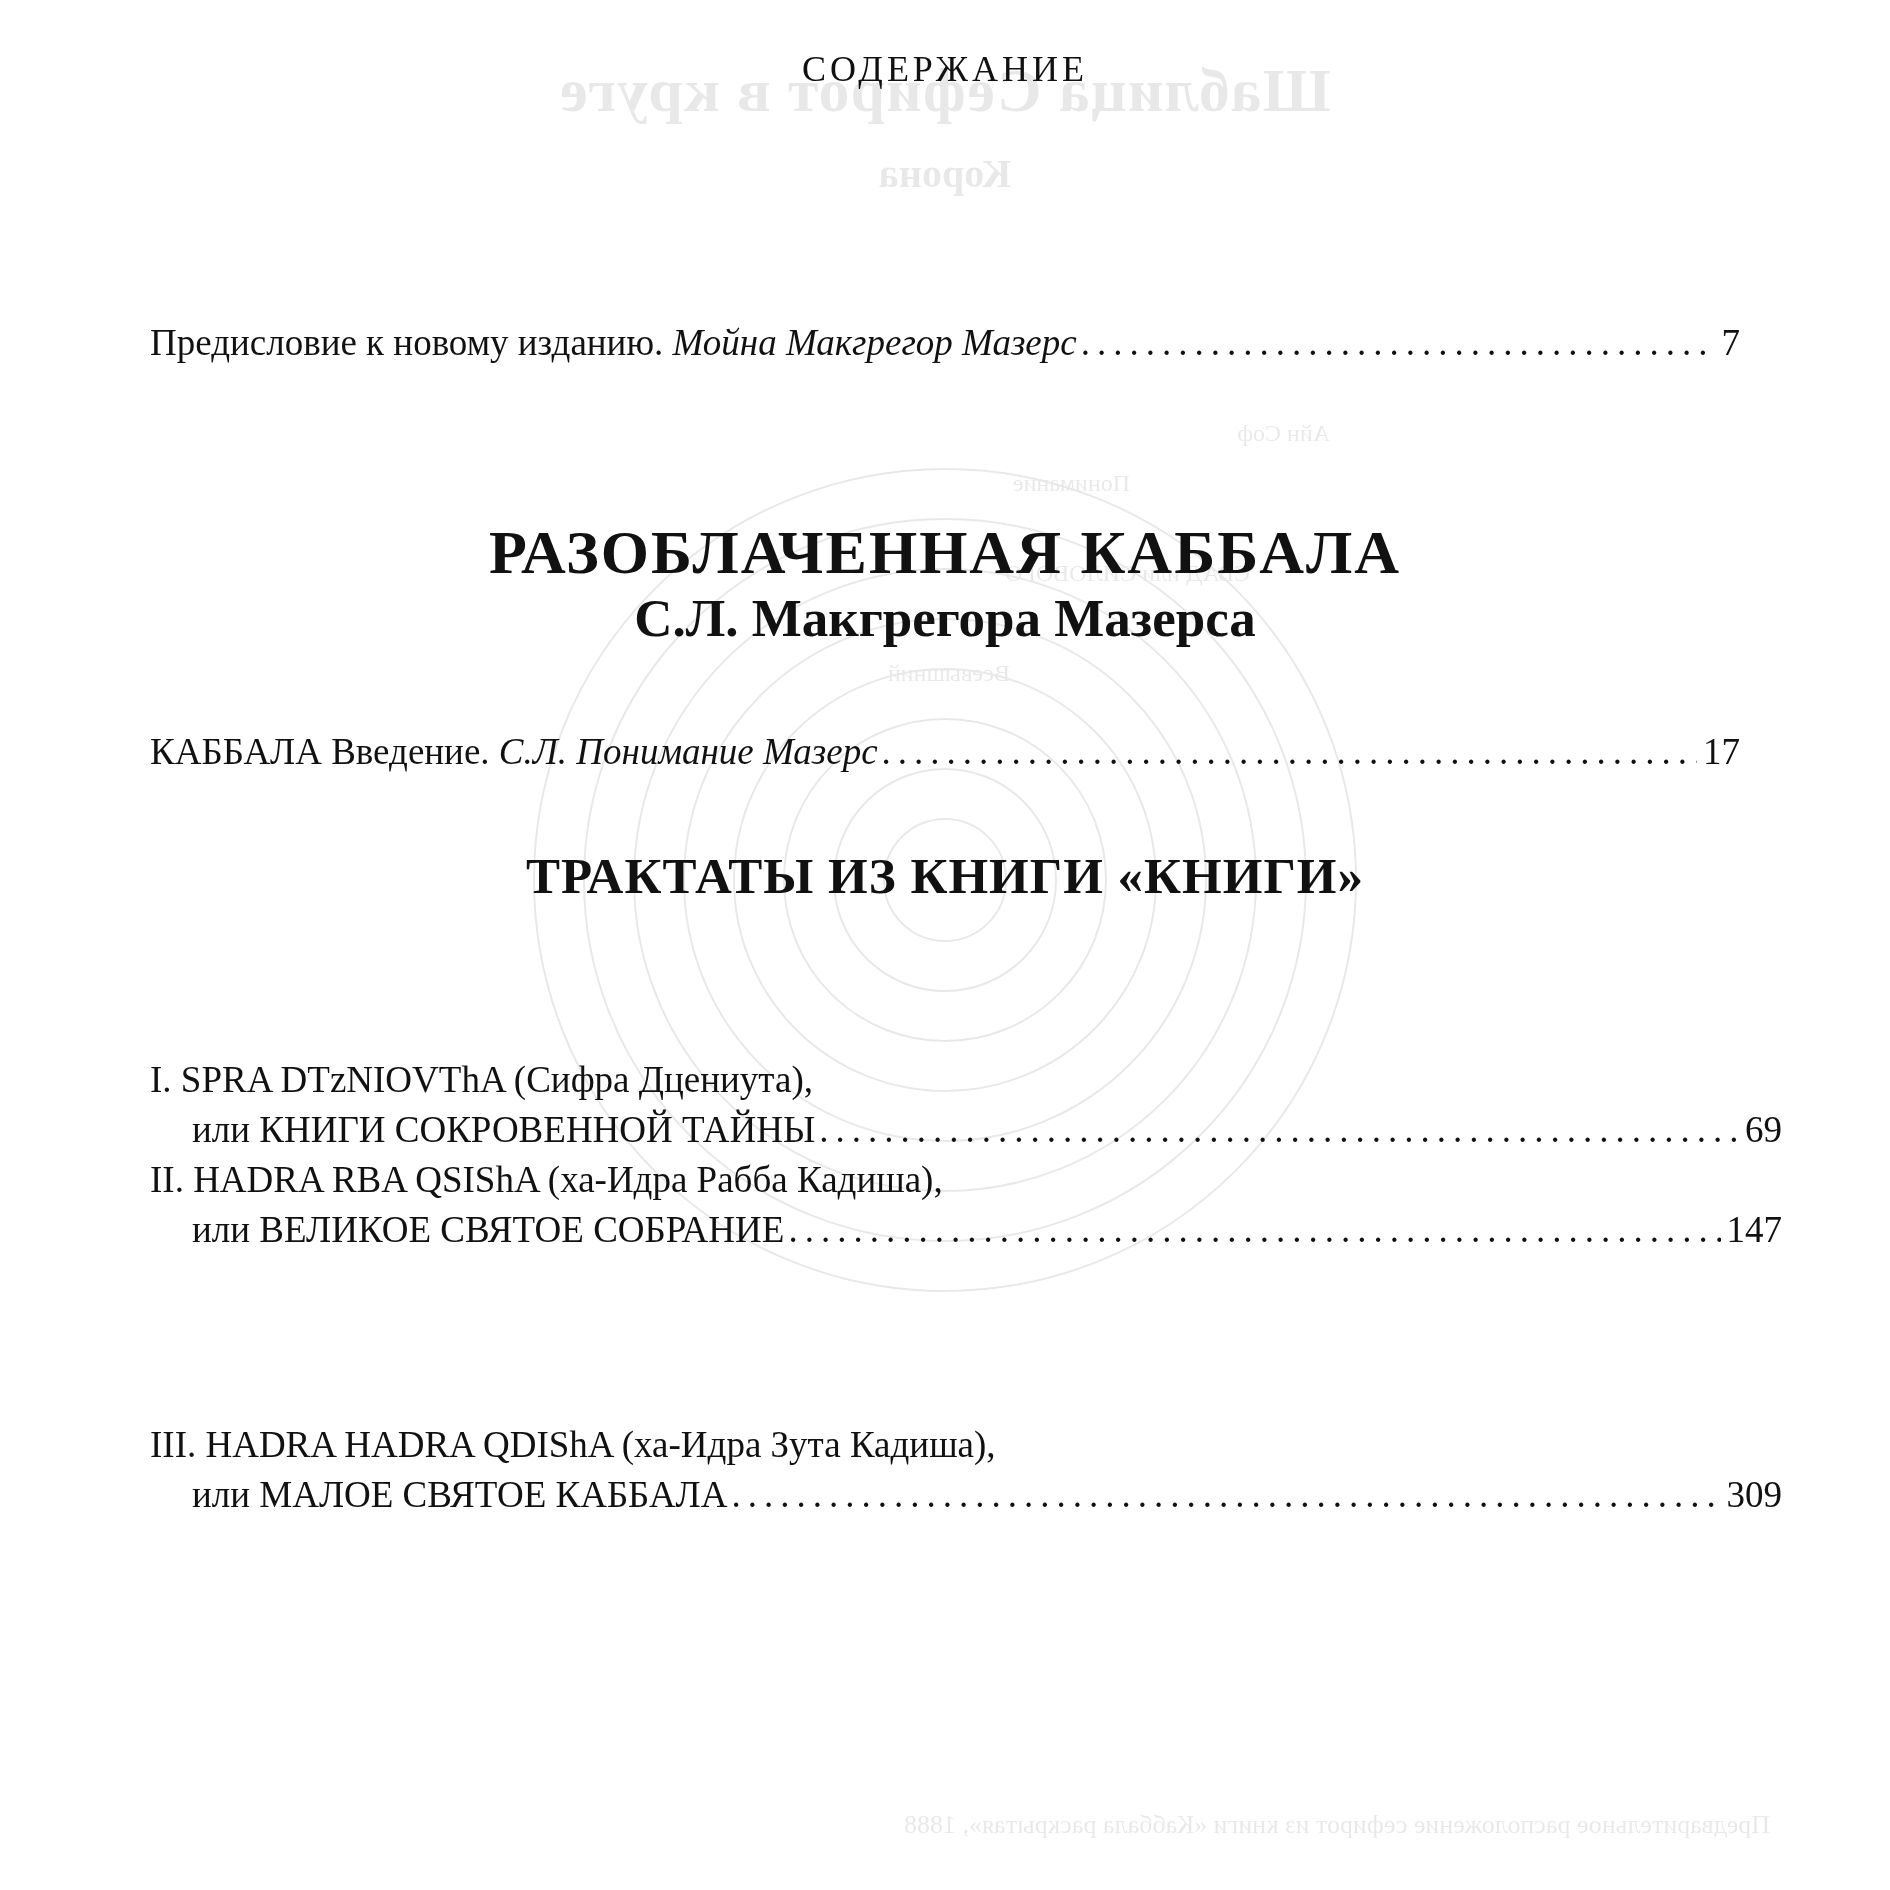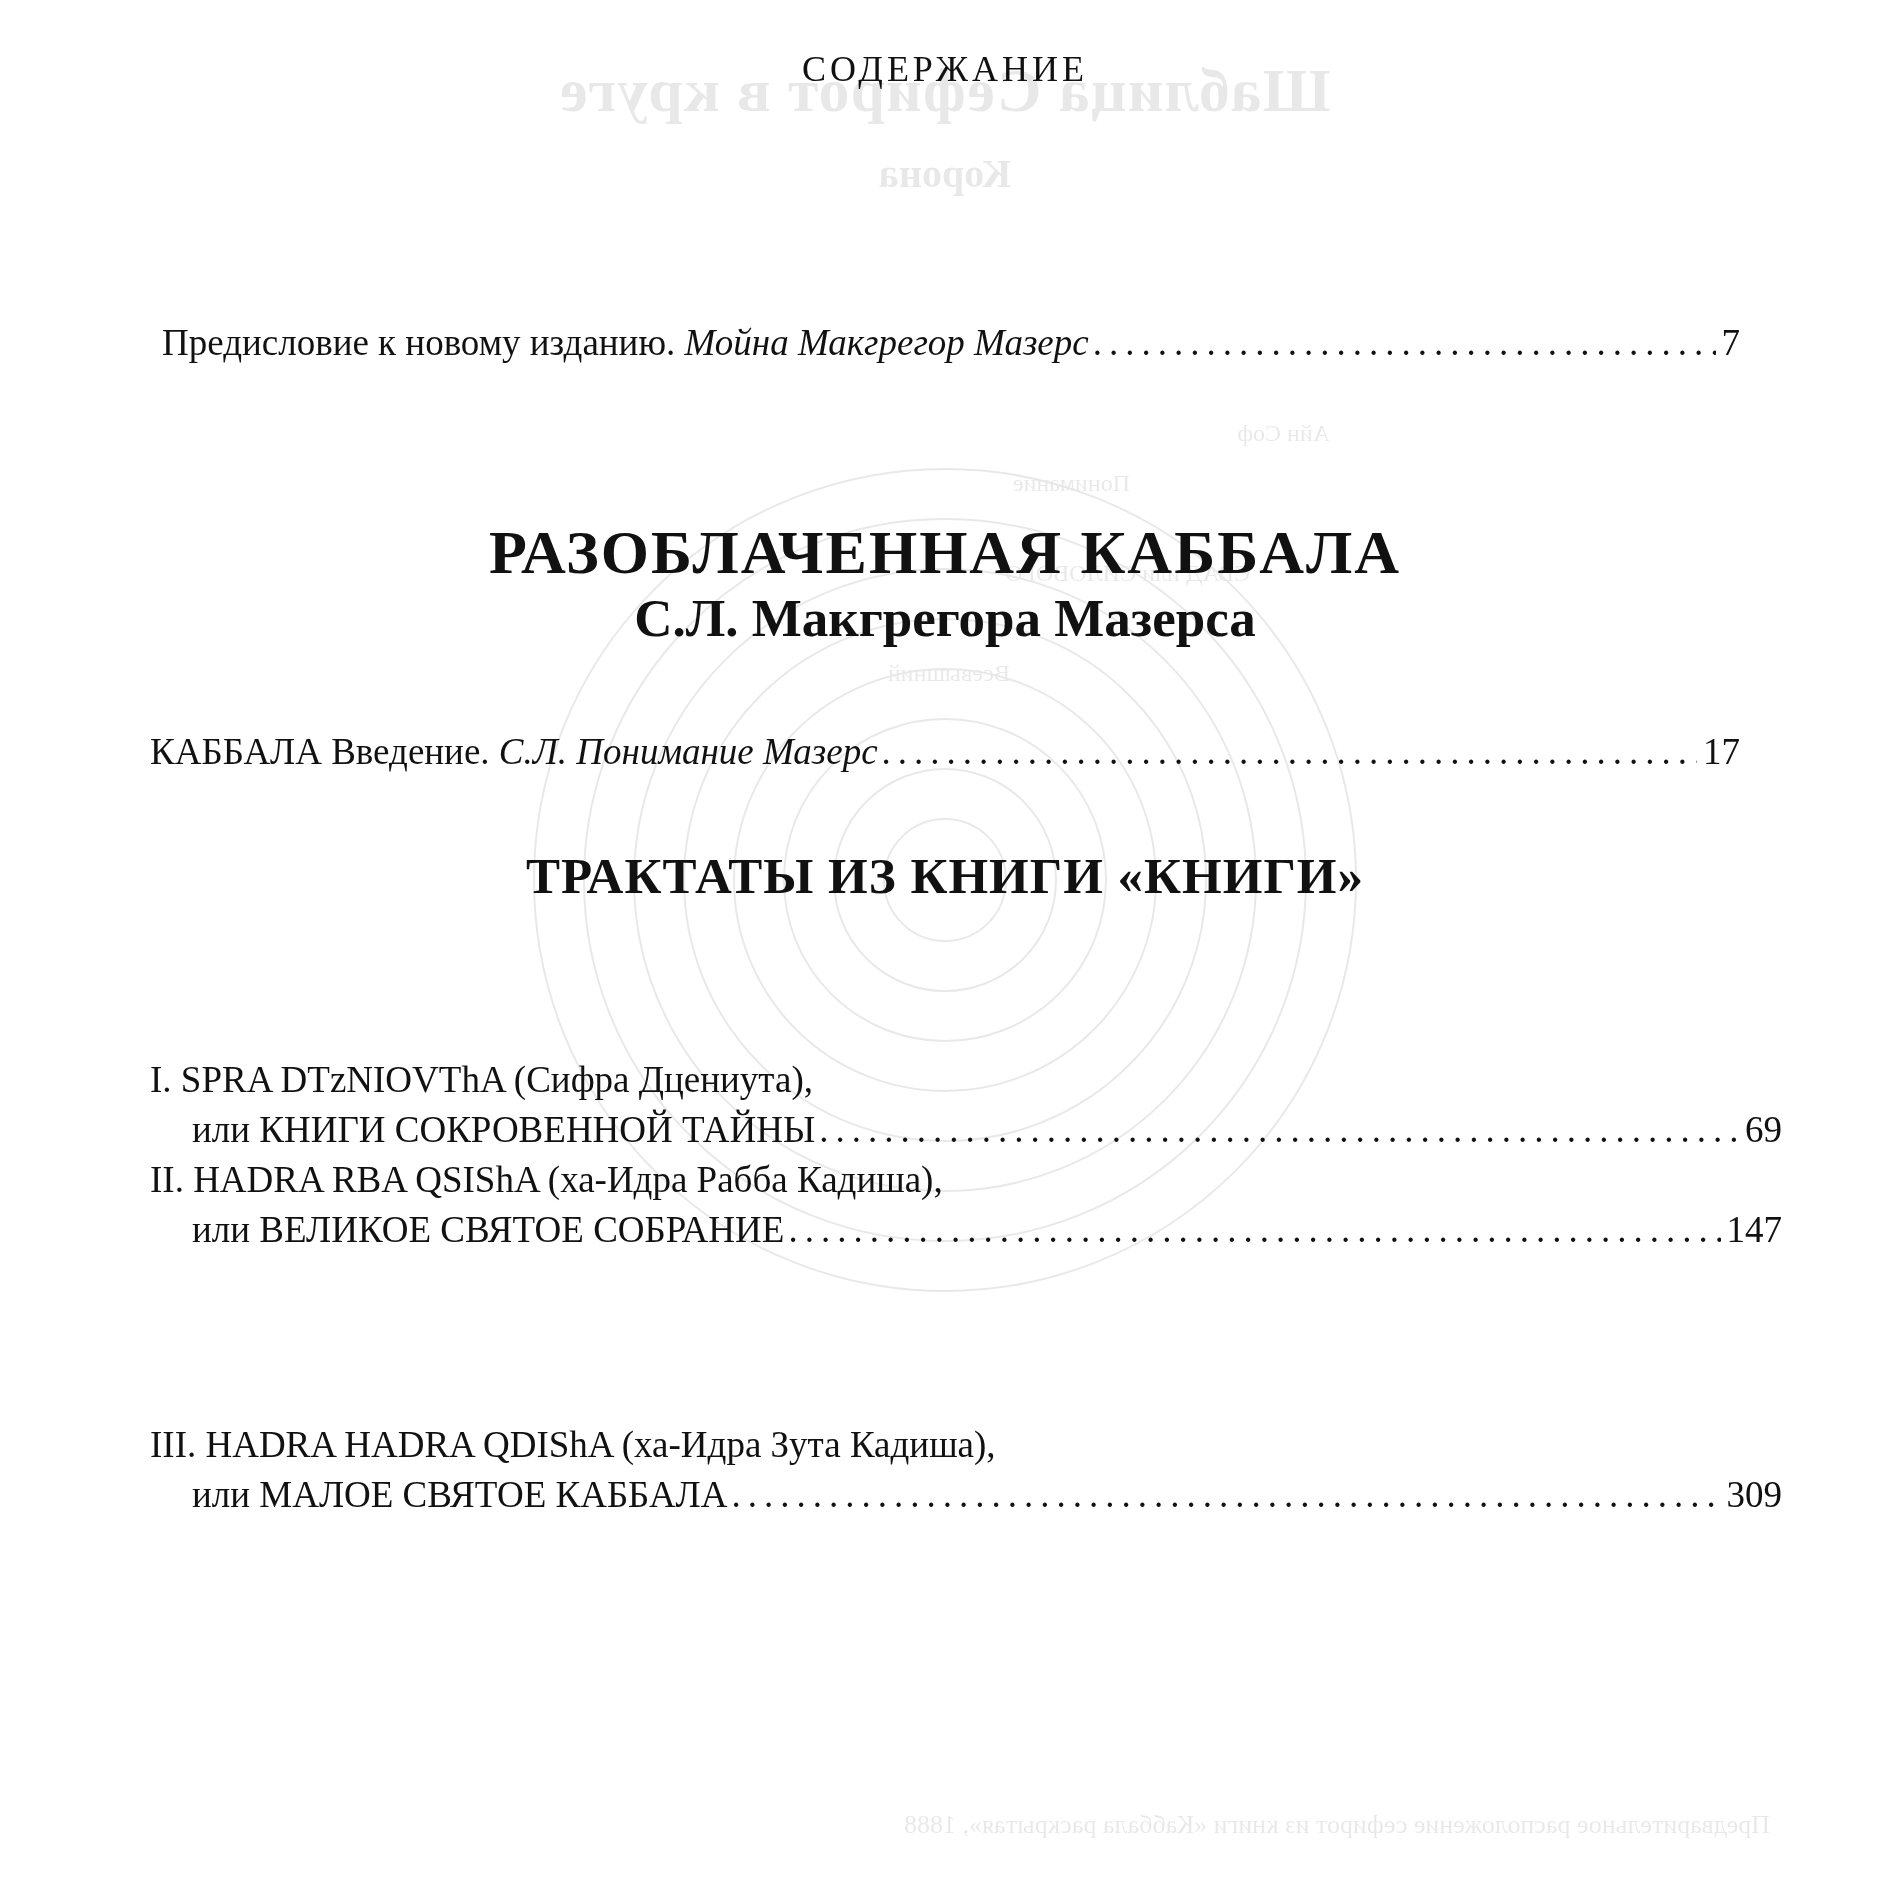--- a/index.html
+++ b/index.html
@@ -124,21 +124,21 @@
     font-size: 37px;
     line-height: 1;
     color: #111;
   }
   .pageno {
     flex: 0 0 auto;
     font-size: 37px;
     white-space: pre;
   }
 
-  .entry-preface { margin-top: 228px; margin-left: 12px; }
+  .entry-preface { margin-top: 228px; }
 
   .section-title {
     text-align: center;
     font-weight: bold;
   }
   .section-title .line1 {
     font-size: 62px;
     letter-spacing: 2px;
     line-height: 1.12;
   }

